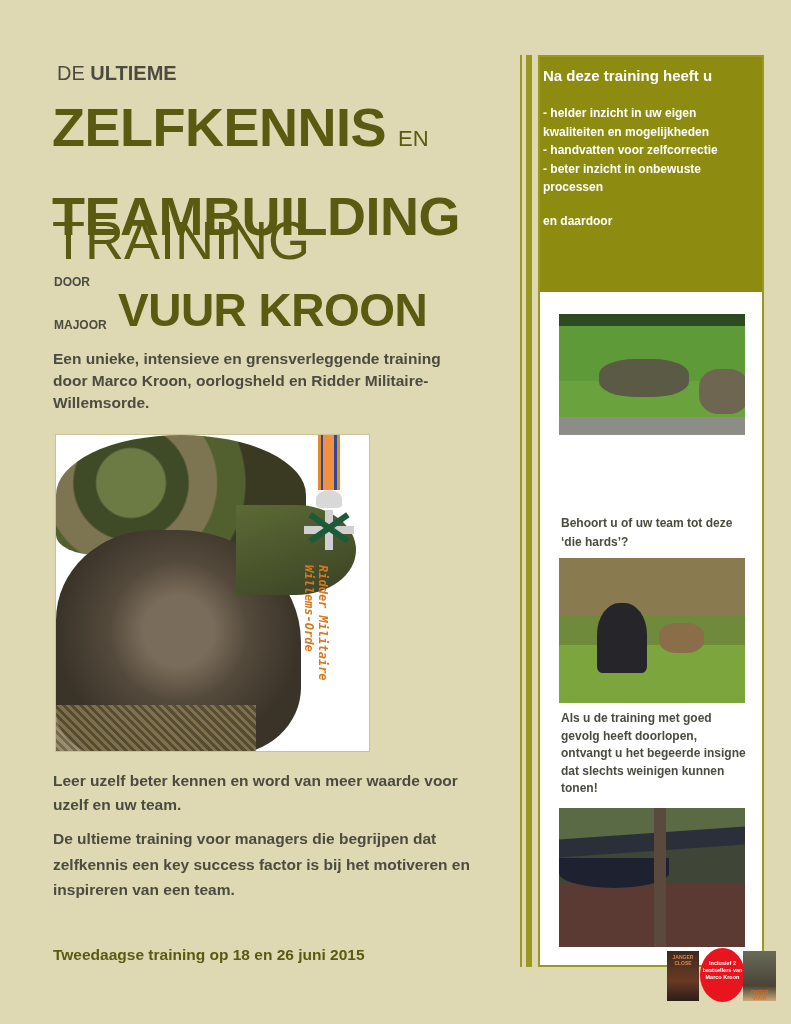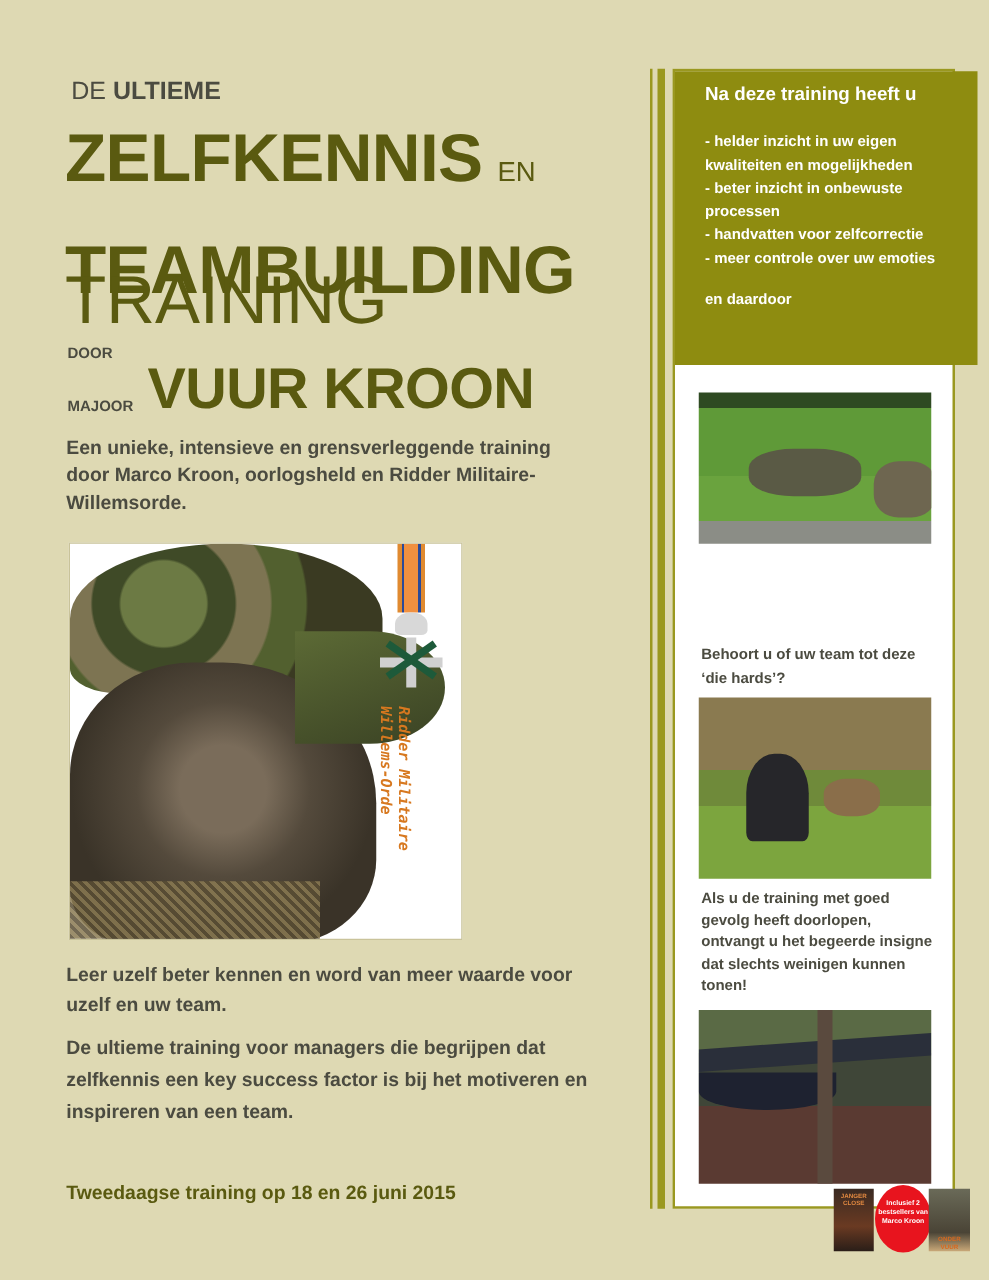--- a/index.html
+++ b/index.html
@@ -36,21 +36,21 @@
 
   .body-text { position: absolute; left: 53px; width: 430px; font-size: 15.5px; font-weight: 700; line-height: 24px; color: #4b4b40; }
   .b1 { top: 769px; }
   .b2 { top: 826px; line-height: 25.5px; }
   .date { position: absolute; left: 53px; top: 946px; font-size: 15.5px; font-weight: 700; color: #5a5a10; }
 
   .vbar-thin { position: absolute; left: 520px; top: 55px; width: 2px; height: 912px; background: #9a9820; }
   .vbar-thick { position: absolute; left: 526px; top: 55px; width: 6px; height: 912px; background: #9a9820; }
 
   .panel { position: absolute; left: 538px; top: 55px; width: 226px; height: 912px; background: #fff; border: 2px solid #9a9820; }
-  .panel-top { position: absolute; left: 0; top: 0; width: 242px; height: 235px; background: #8e8c10; padding: 10px 24px; color: #fff; font-weight: 700; }
+  .panel-top { position: absolute; left: 0; top: 0; width: 222px; height: 235px; background: #8e8c10; padding: 10px 3px; color: #fff; font-weight: 700; }
   .pt-title { font-size: 15px; margin-bottom: 10px; }
   .pt-list { font-size: 12px; line-height: 18.5px; margin-top: 20px; }
   .pt-lead { font-size: 12px; margin-top: 17px; }
   .pt-cta { font-size: 15px; margin-top: 6px; }
 
   .photo { position: absolute; left: 19px; width: 186px; }
   .p1 { top: 257px; height: 121px; background: linear-gradient(180deg, #2e4a22 0 10%, #5f9a38 10% 55%, #6aa33e 55% 85%, #8b8d86 85%); overflow: hidden; }
   .p1 .s1 { position: absolute; left: 40px; top: 45px; width: 90px; height: 38px; border-radius: 40%; background: #5a5a45; }
   .p1 .s2 { position: absolute; left: 140px; top: 55px; width: 50px; height: 45px; border-radius: 40%; background: #6e6650; }
   .p2 { top: 501px; height: 145px; background: linear-gradient(180deg, #8a7a50 0 40%, #6f8a3a 40% 60%, #7ca53e 60%); overflow: hidden; }
@@ -110,23 +110,22 @@
 <p class="date">Tweedaagse training op 18 en 26 juni 2015</p>
 
 <div class="vbar-thin"></div>
 <div class="vbar-thick"></div>
 
 <aside class="panel">
   <div class="panel-top">
     <div class="pt-title">Na deze training heeft u</div>
     <div class="pt-list">
       <div>- helder inzicht in uw eigen kwaliteiten en mogelijkheden</div>
+      <div>- handvatten voor zelfcorrectie</div>
       <div>- beter inzicht in onbewuste processen</div>
-      <div>- handvatten voor zelfcorrectie</div>
-      <div>- meer controle over uw emoties</div>
     </div>
     <div class="pt-lead">en daardoor</div>
   </div>
 
   <div class="photo p1">
     <div class="s1"></div>
     <div class="s2"></div>
   </div>
   <p class="ptext pt2">Behoort u of uw team tot deze ‘die hards’?</p>
 

